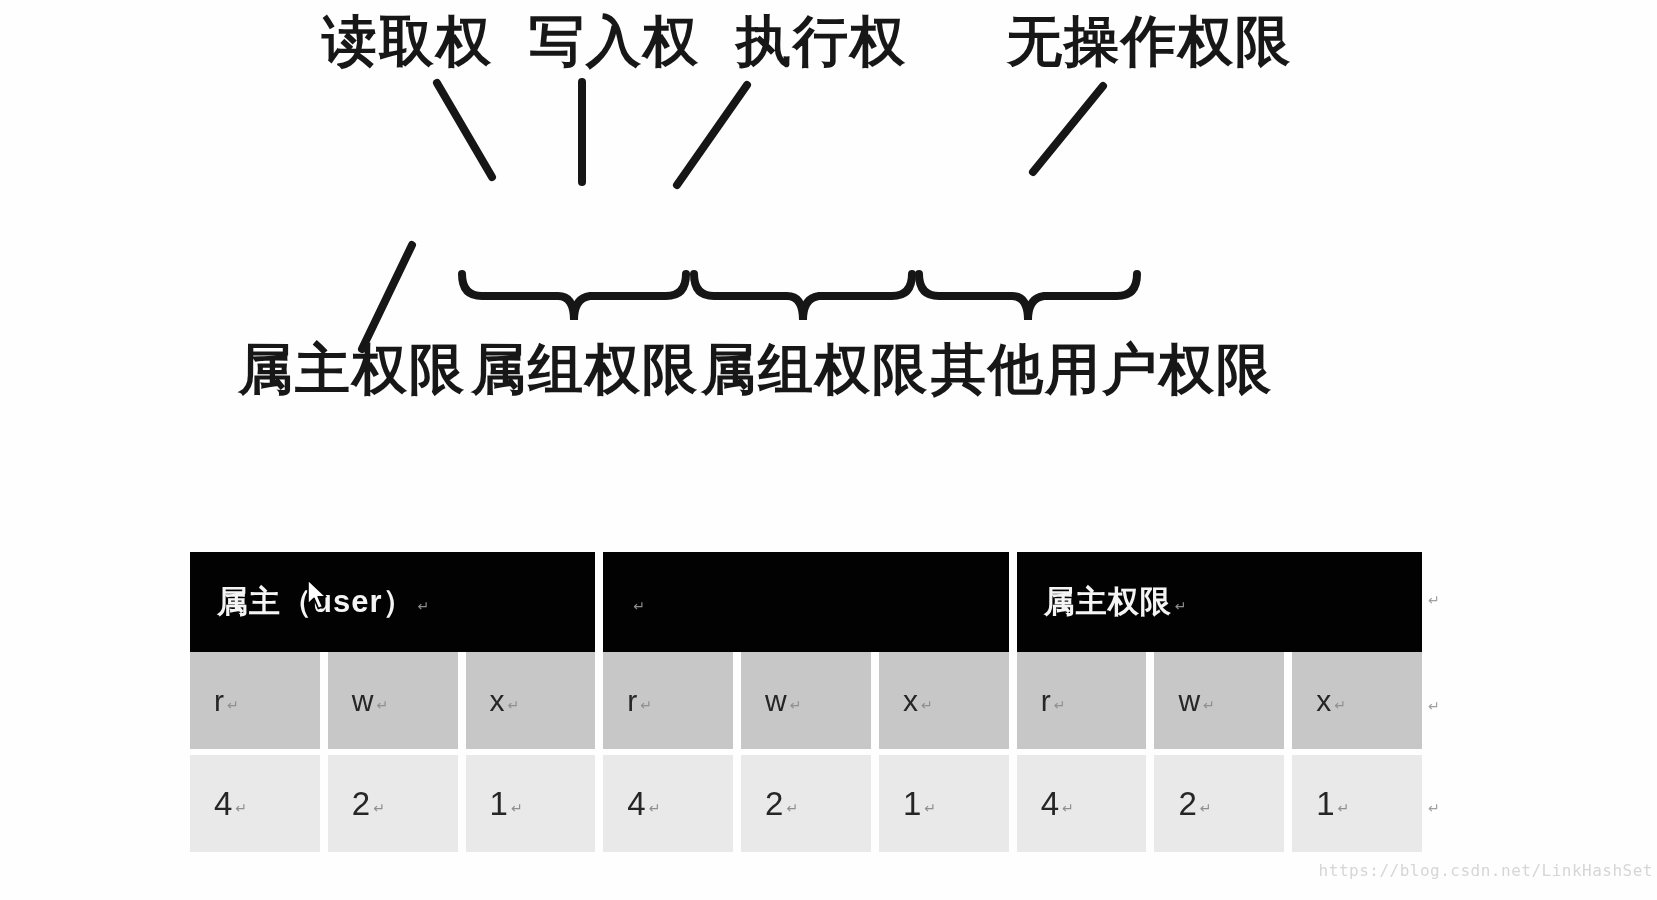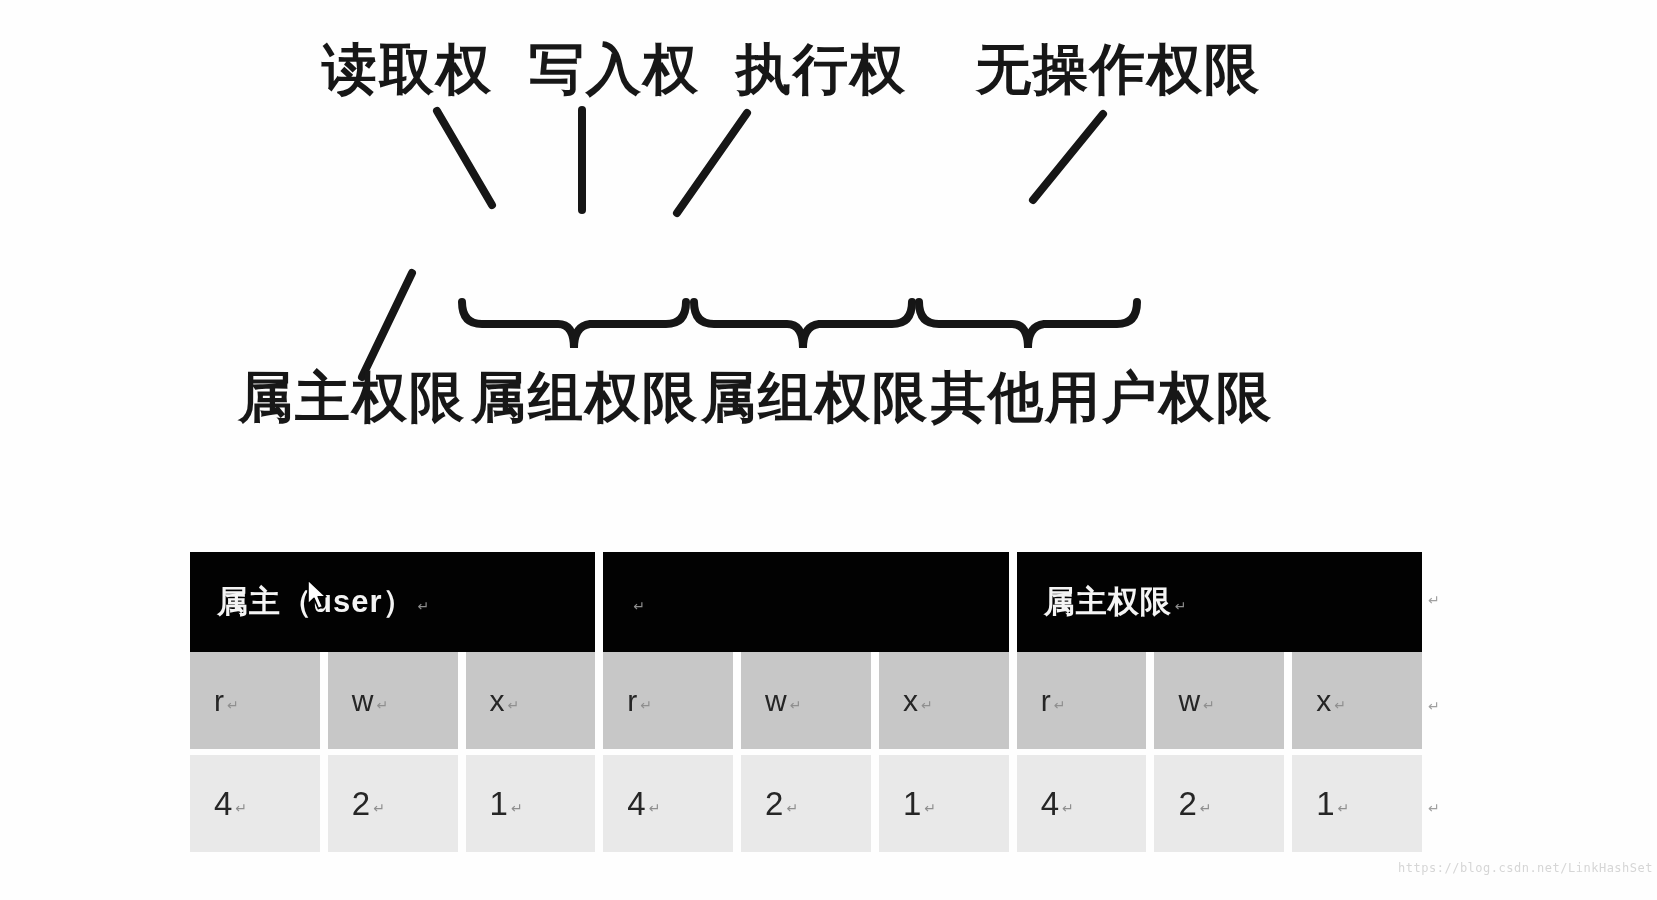--- a/index.html
+++ b/index.html
@@ -1,20 +1,20 @@
 <!DOCTYPE html>
 <html><head>
 <meta charset="utf-8">
 <style>
   html,body{margin:0;padding:0;background:#ffffff;}
   .stage{position:relative;width:1657px;height:900px;background:#fefefe;overflow:hidden;
          font-family:"Liberation Sans",sans-serif;}
 
   
-  .diagram{position:absolute;left:0;top:0;width:1379px;height:470px;margin-top:28px;}
+  .diagram{position:absolute;left:0;top:0;width:1379px;height:470px;}
   .toplabel,.bottomlabel{position:absolute;top:12px;font-family:"Liberation Serif",serif;
          font-weight:600;font-size:55px;line-height:1.1;color:#171717;letter-spacing:2px;white-space:nowrap;}
   .bottomlabel{top:340px;}
   .connectors{position:absolute;left:0;top:0;pointer-events:none;}
   .perm{position:absolute;left:383px;top:179px;height:140px;white-space:nowrap;
         font-family:"Liberation Mono","DejaVu Sans Mono",monospace;font-size:104px;line-height:1;color:#131313;}
   .perm .perm-char{display:inline-block;width:75px;text-align:center;vertical-align:top;}
   .perm .perm-char.dash{position:relative;height:120px;}
   .perm .perm-char.dash::after{content:"";position:absolute;left:3px;right:4px;top:42px;height:9px;
         background:#131313;border-radius:2px;}
@@ -29,34 +29,34 @@
   .trow.letters{margin-bottom:6px;}
   .cell{display:flex;align-items:center;padding-left:24px;color:#262626;}
   .letters .cell{background:#c7c7c7;font-size:30px;}
   .values .cell{background:#e9e9e9;font-size:33px;}
   .mark{font-family:"DejaVu Sans",sans-serif;font-size:14px;color:#8f8f8f;margin-left:3px;
         position:relative;top:4px;}
   .rowend-mark{position:absolute;font-family:"DejaVu Sans",sans-serif;font-size:14px;color:#a0a0a0;}
 
   
   .watermark{position:absolute;top:861px;right:4px;font-family:"DejaVu Sans Mono",monospace;
-         font-size:12px;letter-spacing:0.5px;color:#d6d6d6;}
+         font-size:16px;letter-spacing:0.5px;color:#d6d6d6;}
   .cursor{position:absolute;left:306px;top:579px;}
 </style>
 </head>
 <body>
 
 <div class="stage">
 
   <div class="diagram">
 
     <span class="toplabel" style="left:322px">读取权</span>
     <span class="toplabel" style="left:736px">执行权</span>
     <span class="toplabel" style="left:529px">写入权</span>
-    <span class="toplabel" style="left:976px">无操作权限</span>
+    <span class="toplabel" style="left:1007px">无操作权限</span>
 
     <svg class="connectors" width="1657" height="470" viewBox="0 0 1657 470">
       <g stroke="#161616" stroke-width="8" stroke-linecap="round" fill="none">
         <line x1="437" y1="83" x2="492" y2="177"></line>
         <line x1="582" y1="82" x2="582" y2="182"></line>
         <line x1="747" y1="85" x2="677" y2="185"></line>
         <line x1="1103" y1="86" x2="1033" y2="172"></line>
         <line x1="412" y1="245" x2="362" y2="349"></line>
         <path d="M462 274 Q462 296 482 296 L558 296 Q574 296 574 320 Q574 298 590 296 L666 296 Q686 296 686 274"></path>
         <path d="M694 274 Q694 296 714 296 L787 296 Q803 296 803 320 Q803 298 819 296 L892 296 Q912 296 912 274"></path>

